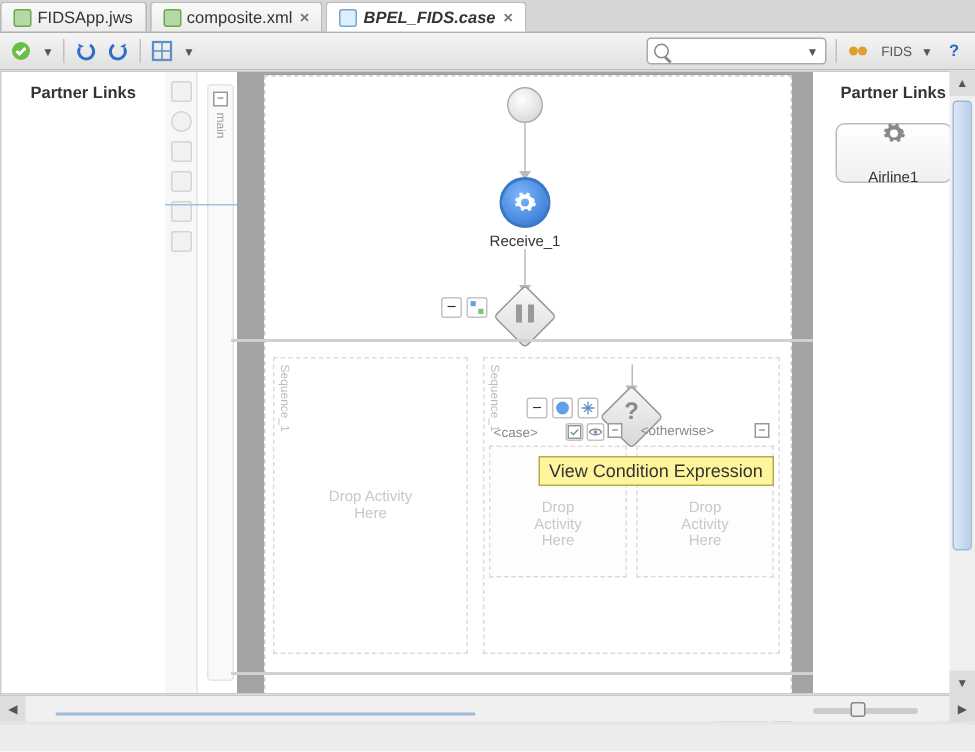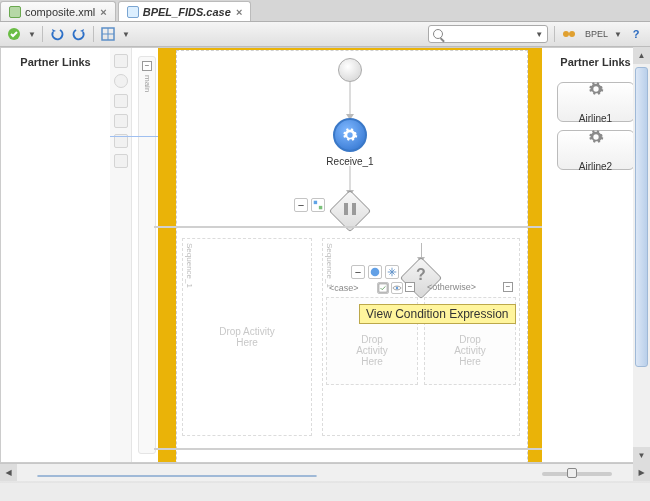--- a/index.html
+++ b/index.html
@@ -188,21 +188,21 @@
   }
   .rail-main {
     writing-mode: vertical-rl;
     font-size: 8px;
     color: #a0a0a0;
     margin-top: 4px;
   }
   .diagram {
     position: absolute;
     left: 48px; right: 0; top: 0; bottom: 0;
-    background: #eab308;
+    background: #a3a3a3;
   }
   .dashed-box {
     position: absolute;
     border: 1px dashed #cfcfcf;
     background: #fff;
   }
   .main-box { left: 18px; right: 14px; top: 2px; height: 560px; }
   .start-circle {
     position:absolute;
     left:50%; top:10px; transform:translateX(-50%);
@@ -360,20 +360,24 @@
     position: absolute;
     left: -4px; right: -4px;
     height: 2px;
     background: #d0d0d0;
   }
 </style>
 </head>
 <body>
 
 <div class="tab-bar">
+  <div class="tab">
+    <span class="tab-icon"></span>
+    <span>FIDSApp.jws</span>
+  </div>
   <div class="tab">
     <span class="tab-icon"></span>
     <span>composite.xml</span>
     <span class="tab-close">×</span>
   </div>
   <div class="tab active">
     <span class="tab-icon" style="background:#dcefff;border-color:#7aa5d2"></span>
     <span>BPEL_FIDS.case</span>
     <span class="tab-close">×</span>
   </div>
@@ -414,21 +418,21 @@
     <span class="glass"></span>
     <span class="tb-drop" style="margin-left:auto">▼</span>
   </div>
   <span class="tb-sep"></span>
   <span class="tb-btn">
      <svg viewBox="0 0 16 16">
         <circle cx="5" cy="8" r="3" fill="#e0a030"></circle>
         <circle cx="11" cy="8" r="3" fill="#e0a030"></circle>
       </svg>
   </span>
-  <span class="tb-text" style="color:#555">BPEL</span>
+  <span class="tb-text" style="color:#555">FIDS</span>
   <span class="tb-drop">▼</span>
   <span class="tb-btn" style="color:#2a6ac0;font-weight:bold">?</span>
 </div>
 
 <div class="main-area">
 
   <div class="side-panel left">
     <div class="side-title">Partner Links</div>
   </div>
 
@@ -556,28 +560,20 @@
   <div class="side-panel right">
     <div class="side-title">Partner Links</div>
     <div class="partner-box">
       <span class="gear-icon">
         <svg viewBox="0 0 24 24">
             <path fill="#8a8a8a" d="M12 8a4 4 0 1 0 0 8 4 4 0 0 0 0-8zm9 4l2 1-1 3-2-0.5-2 2 0.5 2-3 1-1-2h-3l-1 2-3-1 0.5-2-2-2L3 16l-1-3 2-1v-1l-2-1 1-3 2 0.5 2-2L6 3l3-1 1 2h3l1-2 3 1-0.5 2 2 2L21 8l1 3-2 1z"></path>
           </svg>
       </span>
       <span class="partner-label">Airline1</span>
     </div>
-    <div class="partner-box">
-      <span class="gear-icon">
-        <svg viewBox="0 0 24 24">
-            <path fill="#8a8a8a" d="M12 8a4 4 0 1 0 0 8 4 4 0 0 0 0-8zm9 4l2 1-1 3-2-0.5-2 2 0.5 2-3 1-1-2h-3l-1 2-3-1 0.5-2-2-2L3 16l-1-3 2-1v-1l-2-1 1-3 2 0.5 2-2L6 3l3-1 1 2h3l1-2 3 1-0.5 2 2 2L21 8l1 3-2 1z"></path>
-          </svg>
-      </span>
-      <span class="partner-label">Airline2</span>
-    </div>
   </div>
 
 </div>
 
 <div class="scroll-outer">
   <div class="scrollbar-btn" style="top:0">▲</div>
   <div class="scrollbar-thumb"></div>
   <div class="scrollbar-btn" style="bottom:0">▼</div>
 </div>
 

